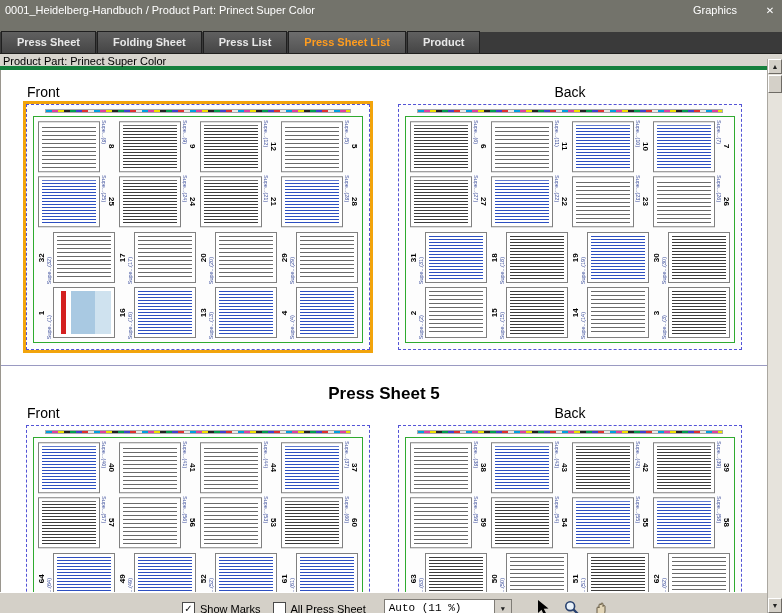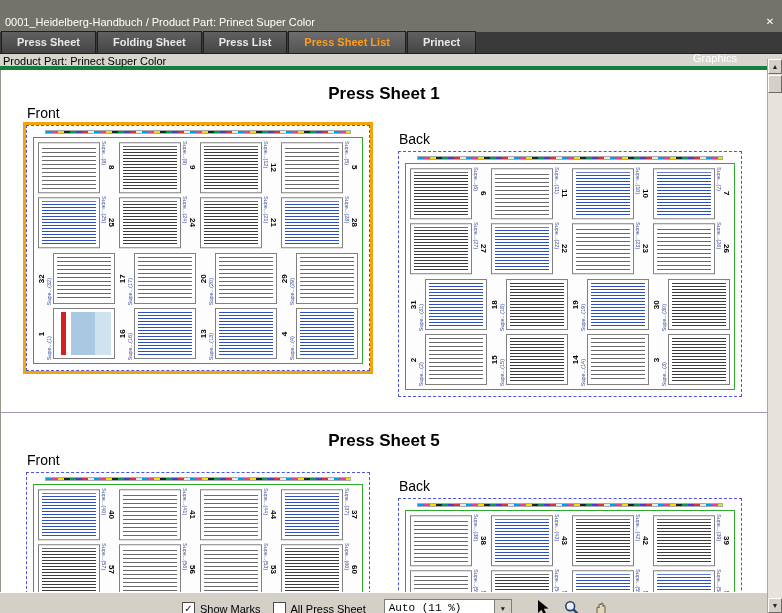--- a/index.html
+++ b/index.html
@@ -7,42 +7,42 @@
     --titlebar-bg:#73736b; --tabbar-bg:#3a3a3a; --footer-bg:#d4d0c8;
   }
   *{box-sizing:border-box;}
   html,body{margin:0;padding:0;overflow:hidden;}
   body{
     width:782px;height:613px;position:relative;
     font-family:"Liberation Sans",sans-serif;background:var(--footer-bg);
   }
   
   .titlebar{height:25px;background:var(--titlebar-bg);color:#fff;font-size:11px;
-    display:flex;align-items:flex-start;padding:16px 5px;}
+    display:flex;align-items:flex-end;padding:16px 5px;}
   .tb-title{flex:1;white-space:nowrap;overflow:hidden;}
   .tb-graphics{margin-right:26px;margin-top:36px;}
   .tb-close{width:14px;text-align:center;font-size:10px;cursor:default;}
   
   .tabbar{height:22px;background:var(--tabbar-bg);display:flex;align-items:flex-end;
     padding:3px 0 0 1px;gap:1px;border-bottom:1px solid #20201e;}
   .tab{background:linear-gradient(#606060,#454545);color:#e8e8e8;font-size:11px;font-weight:bold;
     padding:4px 15px 5px;border:1px solid #1f1f1f;border-bottom:none;white-space:nowrap;cursor:default;}
   .tab.active{background:linear-gradient(#6d6d6d,#535353);color:var(--tab-active);}
   
   .subheader{height:16px;background:#d8d5ce;color:#000;font-size:11px;padding:1px 3px;
     border-bottom:4px solid #15803d;}
   
   .main{height:522px;margin-right:15px;background:#fff;overflow:hidden;position:relative;
     border-left:1px solid #9a968e;}
   .section{padding-top:14px;}
   .sheet-title{text-align:center;font-size:17px;font-weight:bold;color:#000;margin-bottom:1px;}
   .sheet-row{display:flex;justify-content:space-between;padding:0 22px;}
   .side{width:350px;}
   .side-label{font-size:14px;color:#000;margin:0 4px 1px;}
-  .side-label.back{text-align:left;margin-top:26px;}
+  .side-label.back{text-align:center;}
   .preview{height:252px;border:3px solid transparent;background:#fff;}
   .preview.selected{border-color:var(--orange);box-shadow:inset 0 0 0 1px #ffd65e;}
   .plate{height:100%;border:1px dashed var(--plate-blue);background:#fdfdfd;
     padding:4px 6px 6px;display:flex;flex-direction:column;}
   .colorbar{height:4px;margin:0 12px 3px;border:1px solid #aaa;
     background:repeating-linear-gradient(to right,#00a0e0 0 6px,#e040a0 6px 12px,#f0e000 12px 18px,
       #222 18px 24px,#00a050 24px 30px,#4040d0 30px 36px,#e03030 36px 42px,#e8e8e8 42px 48px);}
   .green-area{flex:1;border:1px solid var(--green);padding:3px;display:flex;}
   .grid{flex:1;display:grid;grid-template-columns:repeat(4,1fr);grid-template-rows:repeat(4,1fr);gap:2px;}
   .cell{display:flex;overflow:hidden;}
@@ -86,29 +86,28 @@
   <span class="tb-title">0001_Heidelberg-Handbuch / Product Part: Prinect Super Color</span>
   <span class="tb-graphics">Graphics</span>
   <span class="tb-close">✕</span>
 </div>
 
 <div class="tabbar" id="tabbar">
     <div class="tab">Press Sheet</div>
     <div class="tab">Folding Sheet</div>
     <div class="tab">Press List</div>
     <div class="tab active">Press Sheet List</div>
-    <div class="tab">Prinect</div>
+    <div class="tab">Product</div>
   </div>
 
 <div class="subheader">Product Part: Prinect Super Color</div>
 
 <div class="main">
   <div id="sheets">
       <div class="section">
-        <div class="sheet-title">Press Sheet 1</div>
         <div class="sheet-row">
           <div class="side">
             <div class="side-label front">Front</div>
             <div class="preview selected">
               <div class="plate">
                 <div class="colorbar"></div>
                 <div class="green-area">
                   <div class="grid">
                     <div class="cell flip">
                       <div class="pnum">8</div>

